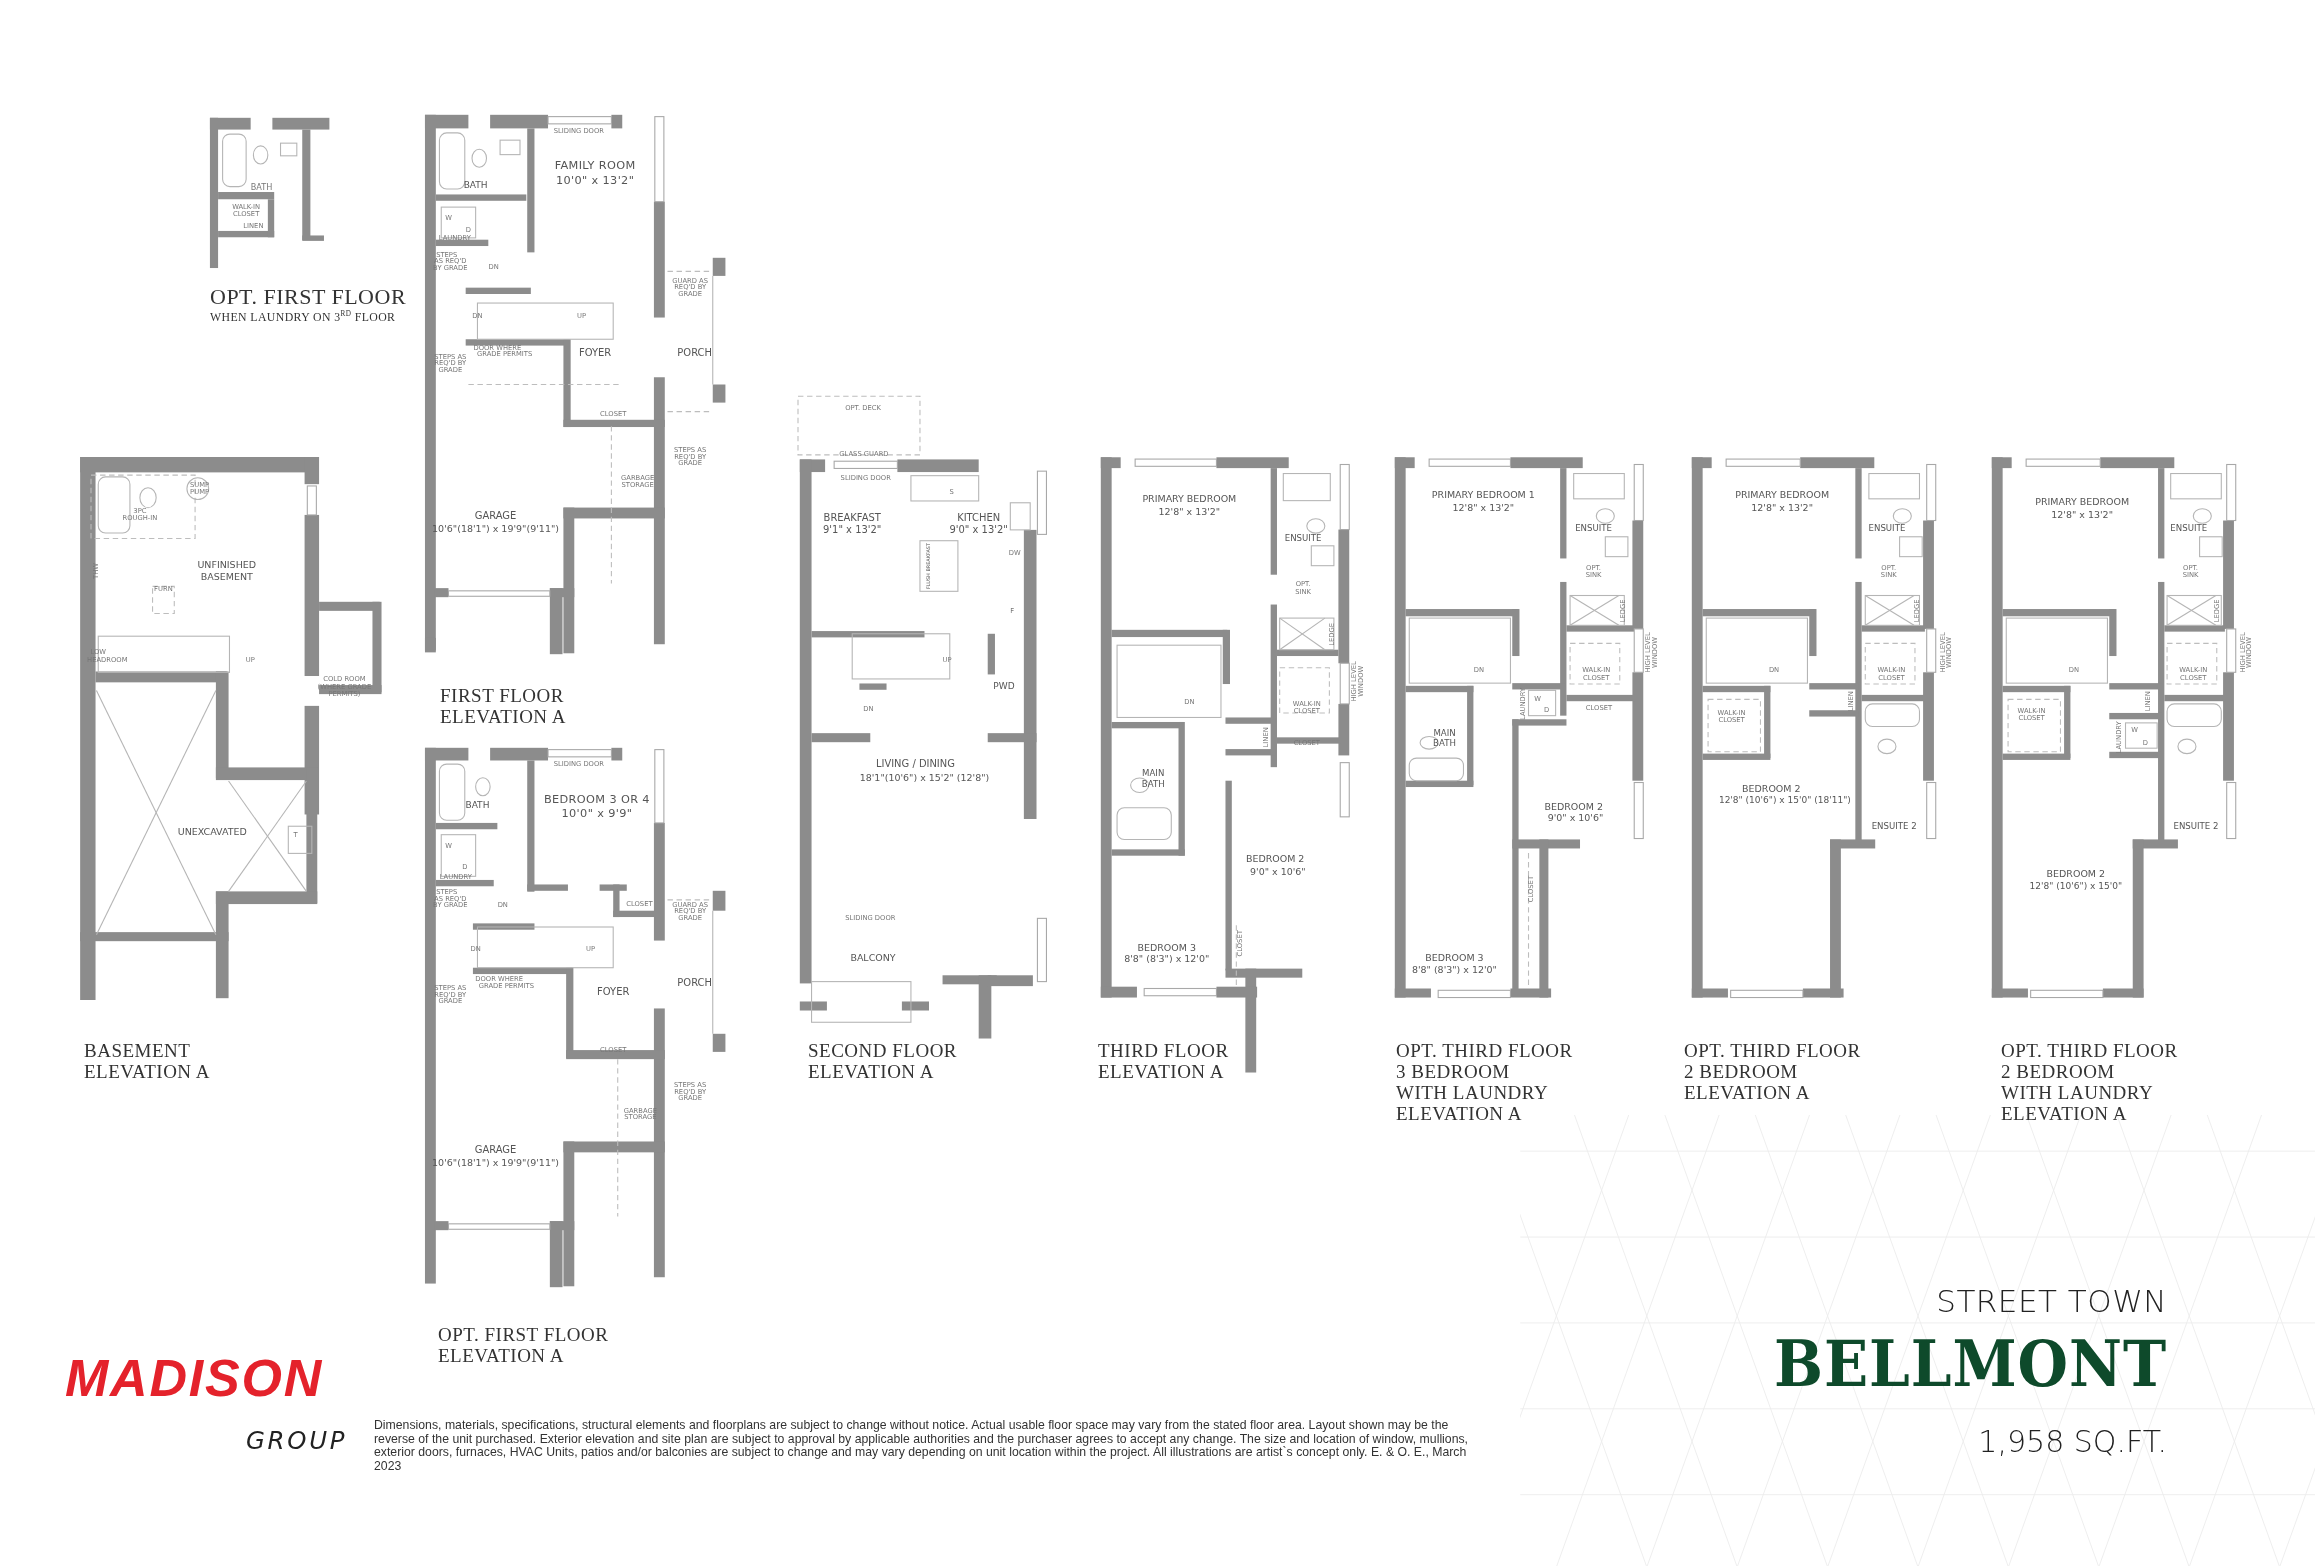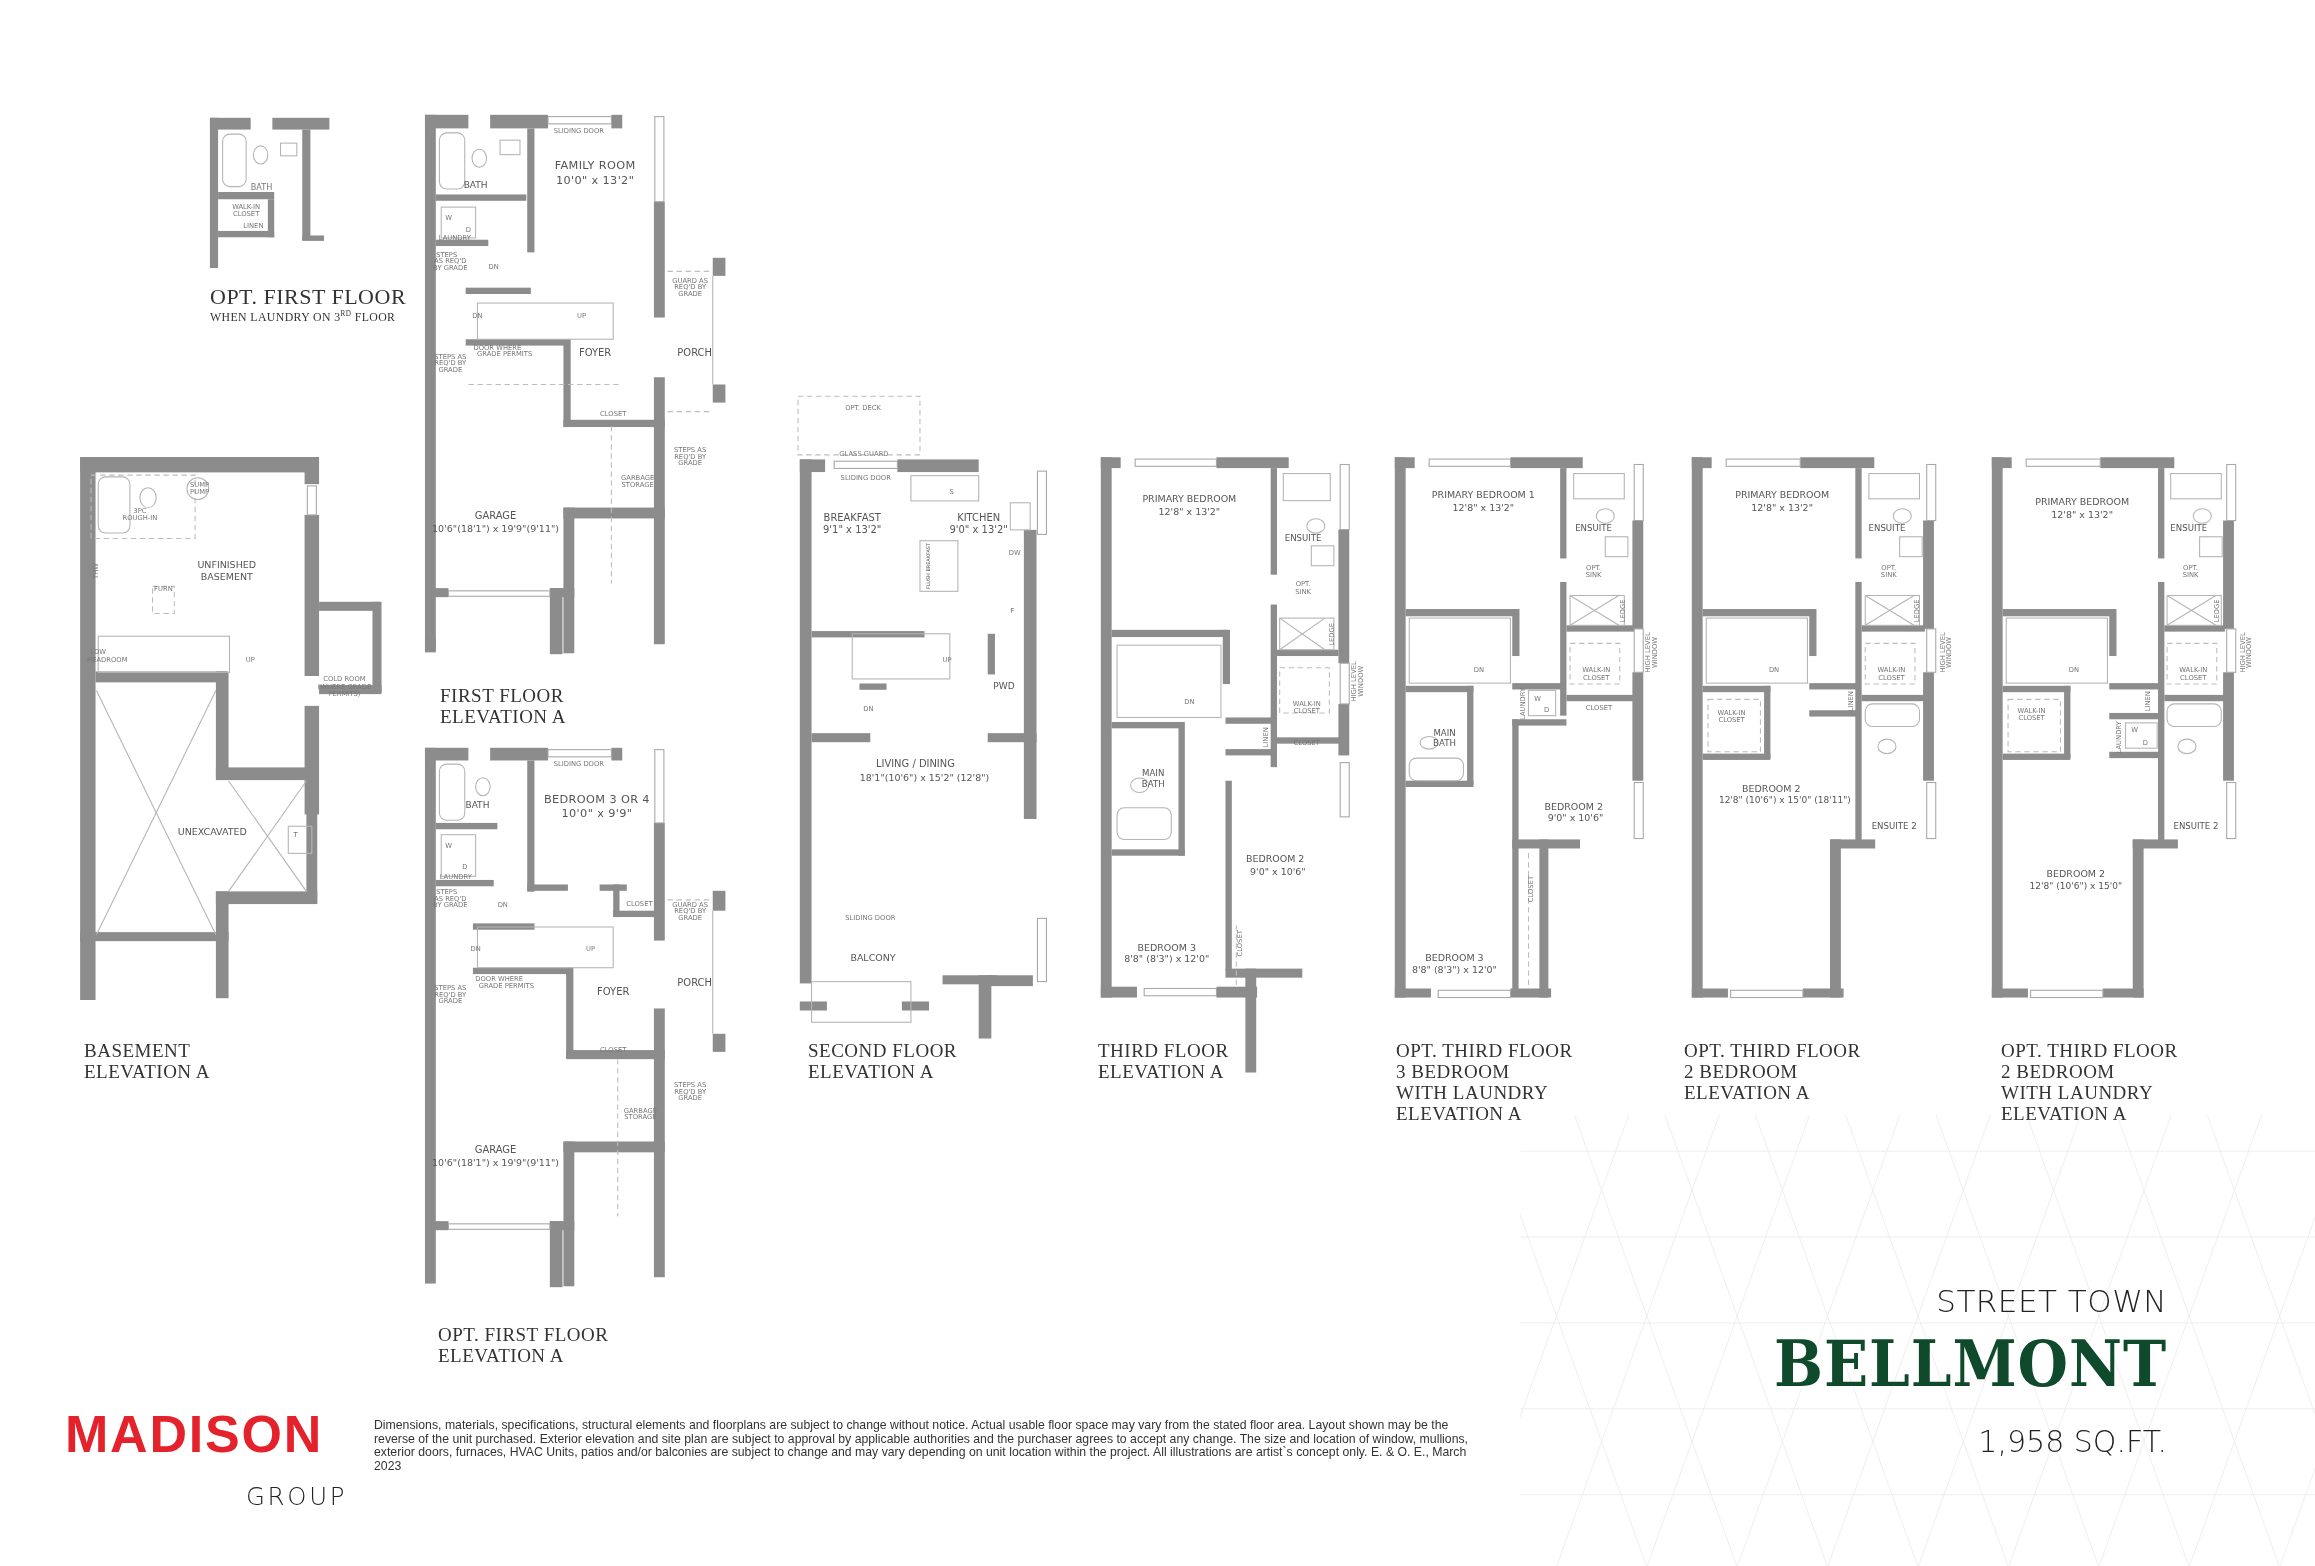--- a/index.html
+++ b/index.html
@@ -11,21 +11,21 @@
   .dl{stroke:#bdbdbd;stroke-width:1.2;fill:none;stroke-dasharray:6 4;}
   .win{fill:#fff;stroke:#a8a8a8;stroke-width:1.2;}
   .rl{font-family:"DejaVu Sans",sans-serif;fill:#555;text-anchor:middle;}
   .rl-lg{font-size:12.5px;letter-spacing:0.4px;}
   .rl-sm{font-size:7.5px;fill:#777;}
   .caption{font-family:Liberation Serif, serif;font-weight:300;color:#333;font-size:19px;line-height:21px;letter-spacing:0.5px;}
   .caption .l{display:block;white-space:nowrap;}
   .cap-big{font-size:22px;line-height:22px;}
   .cap-sub{font-size:11.8px;line-height:12.7px;letter-spacing:0.4px;}
   .tri{position:absolute;right:0;bottom:0;width:796px;height:452px;}
-  .madison{position:absolute;left:65px;top:1411px;}
+  .madison{position:absolute;left:65px;top:1355px;font-style:italic;}
   .madison .m{font-family:"Liberation Sans",sans-serif;font-weight:700;color:#e4222b;font-size:52px;letter-spacing:1.8px;line-height:47px;}
   .madison .g{font-family:"DejaVu Sans",sans-serif;font-weight:300;color:#222;font-size:24.4px;letter-spacing:2.7px;position:absolute;left:181px;top:43px;margin-top:28px;}
   .disc{position:absolute;left:374px;top:1418px;width:1194px;font-family:"Liberation Sans",sans-serif;font-size:13.2px;line-height:13.6px;color:#333;transform:scaleX(0.93);transform-origin:left top;}
   .brand{position:absolute;right:149px;text-align:right;}
   .st{top:1283px;font-family:"DejaVu Sans",sans-serif;font-weight:300;font-size:31px;color:#222;letter-spacing:0.5px;}
   .bm{top:1328px;font-family:"DejaVu Serif",serif;font-weight:700;font-size:58px;color:#0e4a2b;letter-spacing:0.9px;transform:scaleY(1.08);transform-origin:right top;}
   .sq{top:1424px;font-family:"DejaVu Sans",sans-serif;font-weight:300;font-size:30px;color:#222;}
 </style>
 </head>
 <body>

